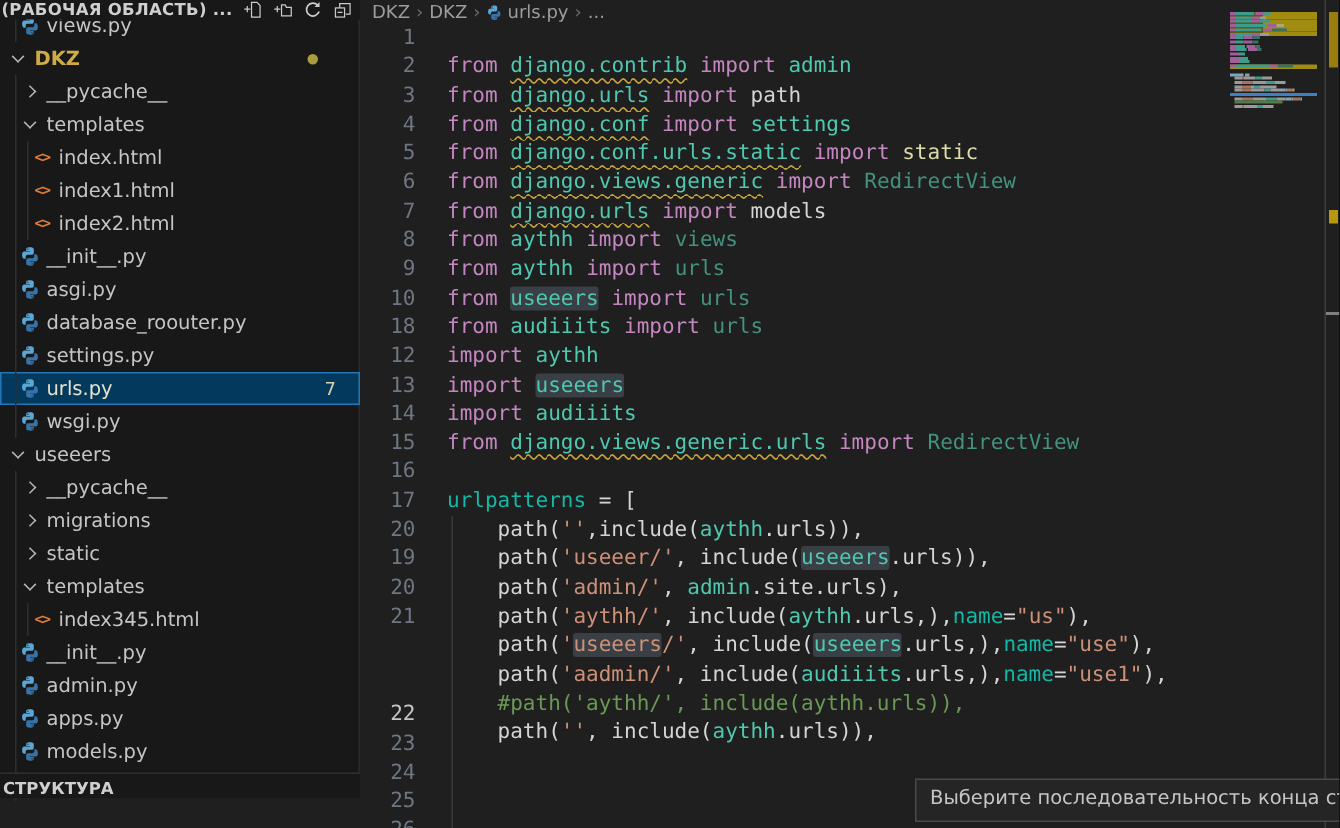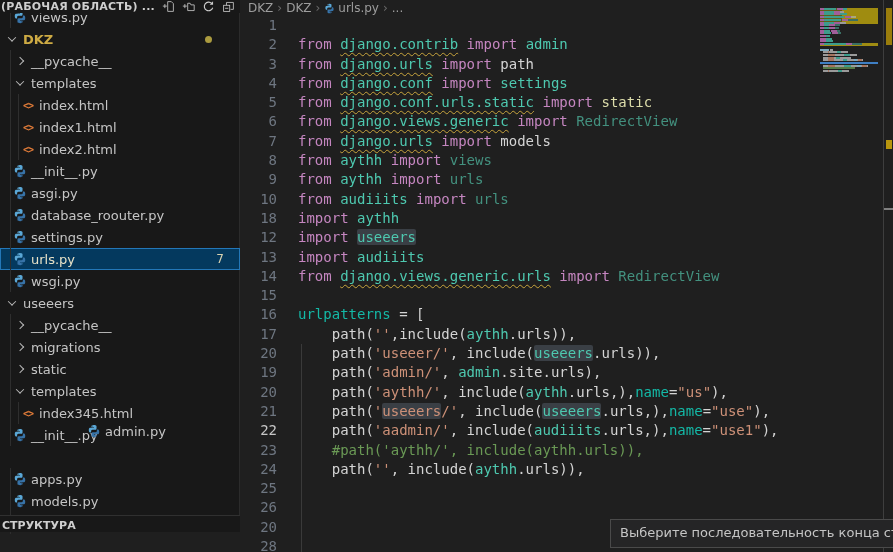--- a/index.html
+++ b/index.html
@@ -29,21 +29,21 @@
                 font-size:11px;font-weight:bold;color:#cfcfcf;padding:3px 0 0 2px;box-sizing:border-box;z-index:6;}
   
   .editor{position:absolute;left:241px;top:0;width:652px;height:552px;background:#1f1f1f;}
   .breadcrumb{position:absolute;left:0;top:0;width:652px;height:16px;display:flex;align-items:center;
               font-size:12px;color:#9d9d9d;padding-left:7px;box-sizing:border-box;}
   .bc-seg{display:flex;align-items:center;gap:3px;cursor:pointer;}
   .bc-sep{color:#6b6b6b;margin:0 4px;font-size:12px;}
   .gutter{position:absolute;left:0;top:16px;width:36px;text-align:right;
           font:14px/19.3px "DejaVu Sans Mono","Liberation Mono",monospace;color:#6e7681;}
   .gutter div{height:19.3px;}
-  .gutter .act{color:#c6c6c6;}
+  .gutter .act{color:#c6c6c6;margin-top:46px;}
   .codewrap{position:absolute;left:57px;top:16px;font:14px/19.3px "DejaVu Sans Mono","Liberation Mono",monospace;color:#d4d4d4;}
   .cl{height:19.3px;white-space:pre;}
   .tk-k{color:#c586c0;}
   .tk-m{color:#4ec9b0;}
   .tk-dim{color:#43917f;}
   .tk-s{color:#ce9178;}
   .tk-p{color:#d4d4d4;}
   .tk-f{color:#dcdcaa;}
   .tk-v{color:#14b8a6;}
   .tk-c{color:#6a9955;}
@@ -248,21 +248,21 @@
           <span class="tguide" style="left: 10px;"></span>
           <span style="width: 12px; flex: 0 0 auto;"></span>
           <span class="fic">
             <svg width="14" height="14" viewBox="0 0 16 16">
               <path fill="#5aa7d6" d="M7.9 1C5 1 5.1 2.3 5.1 2.3v1.5H8v.4H3.9S2 3.9 2 6.9s1.7 2.9 1.7 2.9h1V8.4s-.1-1.7 1.7-1.7h2.9s1.6.1 1.6-1.5V2.6S11.2 1 7.9 1zM6.4 1.9a.5.5 0 1 1 0 1 .5.5 0 0 1 0-1z"></path>
               <path fill="#3773a8" d="M8.1 15c2.9 0 2.8-1.3 2.8-1.3v-1.5H8v-.4h4.1S14 12.1 14 9.1s-1.7-2.9-1.7-2.9h-1v1.4s.1 1.7-1.7 1.7H6.7s-1.6-.1-1.6 1.5v2.6S4.8 15 8.1 15zm1.5-.9a.5.5 0 1 1 0-1 .5.5 0 0 1 0 1z"></path>
             </svg>
           </span>
           <span class="tlabel">__init__.py</span>
         </div>
-        <div class="trow" style="top: 420px; justify-content: center;">
+        <div class="trow" style="top: 446px;">
           <span class="tguide" style="left: 10px;"></span>
           <span style="width: 12px; flex: 0 0 auto;"></span>
           <span class="fic">
             <svg width="14" height="14" viewBox="0 0 16 16">
               <path fill="#5aa7d6" d="M7.9 1C5 1 5.1 2.3 5.1 2.3v1.5H8v.4H3.9S2 3.9 2 6.9s1.7 2.9 1.7 2.9h1V8.4s-.1-1.7 1.7-1.7h2.9s1.6.1 1.6-1.5V2.6S11.2 1 7.9 1zM6.4 1.9a.5.5 0 1 1 0 1 .5.5 0 0 1 0-1z"></path>
               <path fill="#3773a8" d="M8.1 15c2.9 0 2.8-1.3 2.8-1.3v-1.5H8v-.4h4.1S14 12.1 14 9.1s-1.7-2.9-1.7-2.9h-1v1.4s.1 1.7-1.7 1.7H6.7s-1.6-.1-1.6 1.5v2.6S4.8 15 8.1 15zm1.5-.9a.5.5 0 1 1 0-1 .5.5 0 0 1 0 1z"></path>
             </svg>
           </span>
           <span class="tlabel">admin.py</span>
         </div>
@@ -394,20 +394,21 @@
     <div class="codewrap" id="code">
         <div class="cl"></div>
         <div class="cl"><span class="tk-k">from </span><span class="tk-m wavy">django.contrib</span><span class="tk-p"> </span><span class="tk-k">import </span><span class="tk-m">admin</span></div>
         <div class="cl"><span class="tk-k">from </span><span class="tk-m wavy">django.urls</span><span class="tk-p"> </span><span class="tk-k">import </span><span class="tk-p">path</span></div>
         <div class="cl"><span class="tk-k">from </span><span class="tk-m wavy">django.conf</span><span class="tk-p"> </span><span class="tk-k">import </span><span class="tk-m">settings</span></div>
         <div class="cl"><span class="tk-k">from </span><span class="tk-m wavy">django.conf.urls.static</span><span class="tk-p"> </span><span class="tk-k">import </span><span class="tk-f">static</span></div>
         <div class="cl"><span class="tk-k">from </span><span class="tk-m wavy">django.views.generic</span><span class="tk-p"> </span><span class="tk-k">import </span><span class="tk-dim">RedirectView</span></div>
         <div class="cl"><span class="tk-k">from </span><span class="tk-m wavy">django.urls</span><span class="tk-p"> </span><span class="tk-k">import </span><span class="tk-p">models</span></div>
         <div class="cl"><span class="tk-k">from </span><span class="tk-m">aythh</span><span class="tk-p"> </span><span class="tk-k">import </span><span class="tk-dim">views</span></div>
         <div class="cl"><span class="tk-k">from </span><span class="tk-m">aythh</span><span class="tk-p"> </span><span class="tk-k">import </span><span class="tk-dim">urls</span></div>
+        <div class="cl"><span class="tk-k">from </span><span class="tk-m hlbox">useeers</span><span class="tk-p"> </span><span class="tk-k">import </span><span class="tk-dim">urls</span></div>
         <div class="cl"><span class="tk-k">from </span><span class="tk-m">audiiits</span><span class="tk-p"> </span><span class="tk-k">import </span><span class="tk-dim">urls</span></div>
         <div class="cl"><span class="tk-k">import </span><span class="tk-m">aythh</span></div>
         <div class="cl"><span class="tk-k">import </span><span class="tk-m hlbox">useeers</span></div>
         <div class="cl"><span class="tk-k">import </span><span class="tk-m">audiiits</span></div>
         <div class="cl"><span class="tk-k">from </span><span class="tk-m wavy">django.views.generic.urls</span><span class="tk-p"> </span><span class="tk-k">import </span><span class="tk-dim">RedirectView</span></div>
         <div class="cl"></div>
         <div class="cl"><span class="tk-v">urlpatterns</span><span class="tk-p"> = [</span></div>
         <div class="cl"><span class="tk-p">    path(</span><span class="tk-s">''</span><span class="tk-p">,include(</span><span class="tk-m">aythh</span><span class="tk-p">.urls)),</span></div>
         <div class="cl"><span class="tk-p">    path(</span><span class="tk-s">'useeer/'</span><span class="tk-p">, include(</span><span class="tk-m hlbox">useeers</span><span class="tk-p">.urls)),</span></div>
         <div class="cl"><span class="tk-p">    path(</span><span class="tk-s">'admin/'</span><span class="tk-p">, </span><span class="tk-m">admin</span><span class="tk-p">.site.urls),</span></div>

